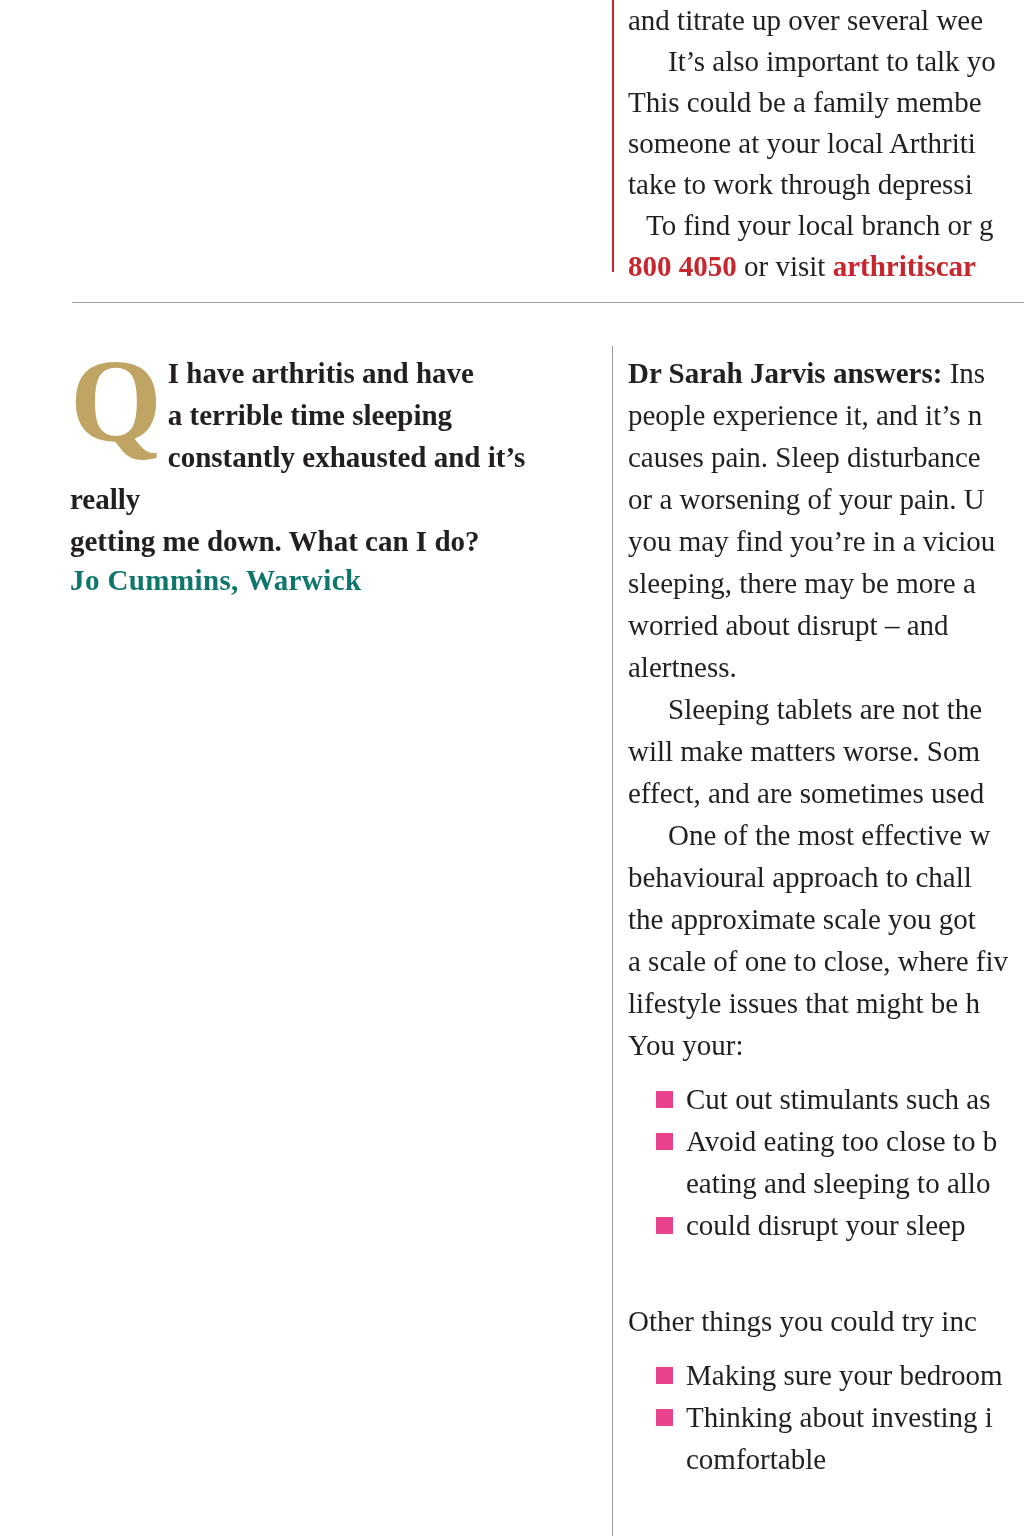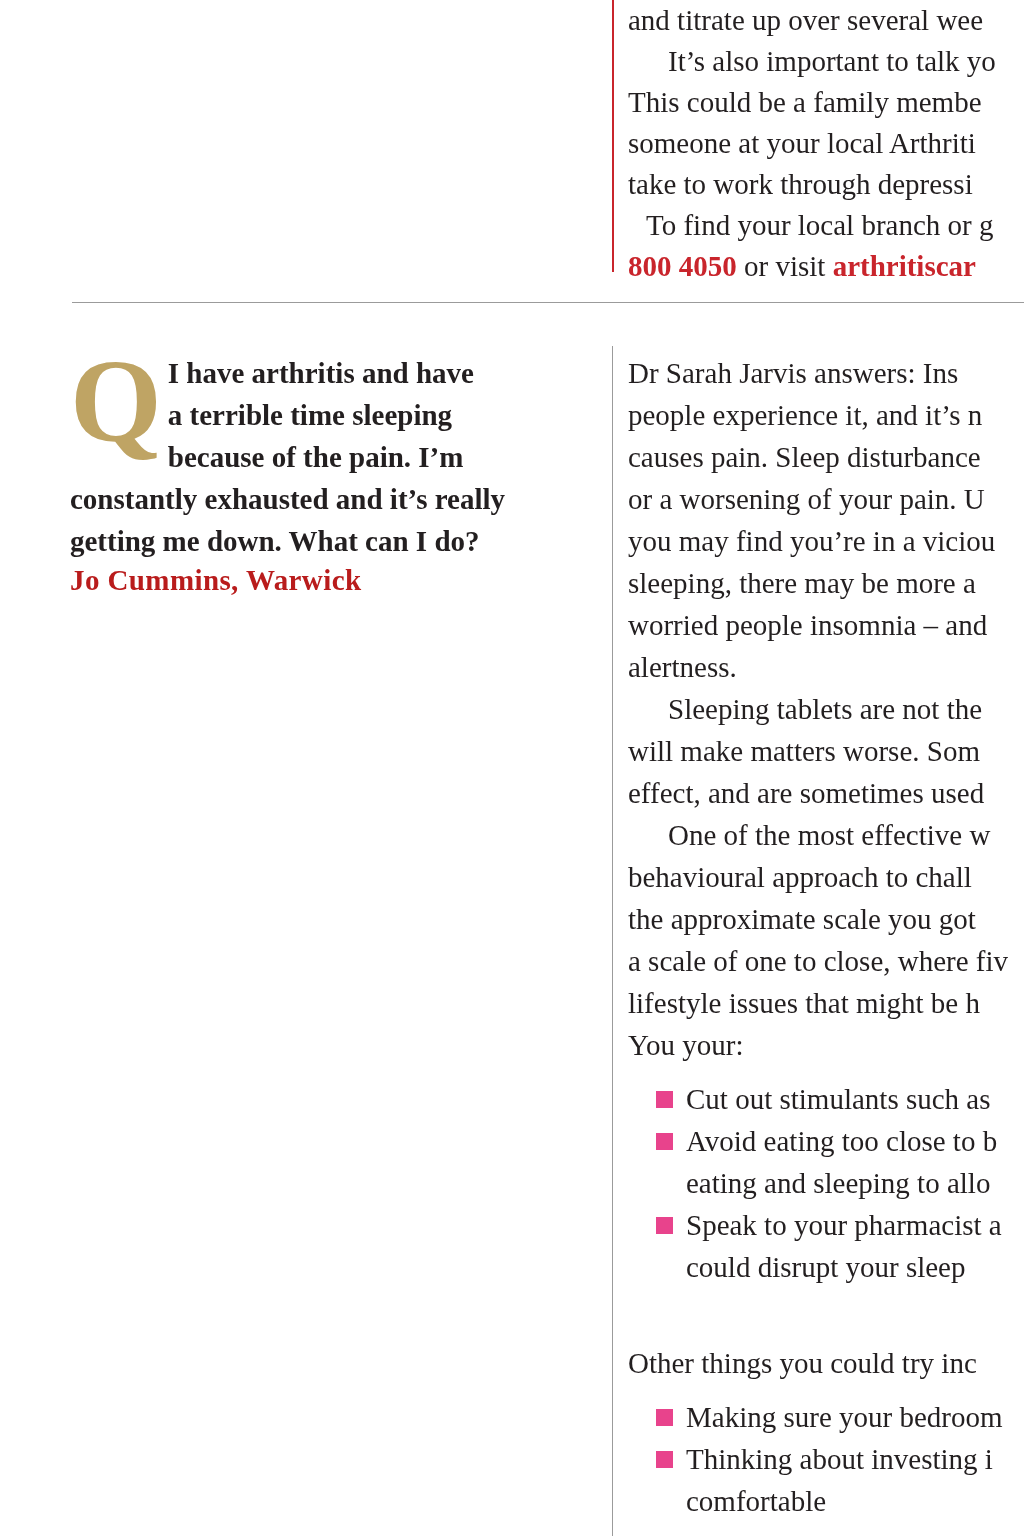--- a/index.html
+++ b/index.html
@@ -82,21 +82,21 @@
     float: left;
     font-family: "Liberation Serif", serif;
     font-weight: bold;
     font-size: 118px;
     line-height: 96px;
     color: #bfa464;
     margin: 2px 6px 0 0;
   }
   .q-author {
     margin-top: 2px;
-    color: #b91c1c;
+    color: #0f766e;
     font-weight: bold;
     font-size: 29px;
     letter-spacing: 0.4px;
   }
 
   
   .a-col {
     position: absolute;
     left: 612px;
     top: 352px;
@@ -116,21 +116,21 @@
     font-family: "Liberation Serif", serif;
     font-size: 29px;
     line-height: 42px;
     color: #231f20;
     white-space: nowrap;
   }
   .a-text p {
     margin: 0;
   }
   .lead-name {
-    font-weight: normal;
+    font-weight: bold;
   }
 
   
   .bullets {
     margin: 12px;
     padding: 0;
     list-style: none;
   }
   .bullets li {
     position: relative;
@@ -171,37 +171,36 @@
   </div>
 </div>
 
 <div class="divider"></div>
 
 <div class="q-col">
   <div class="q-block">
     <span class="dropcap">Q</span>
     <div>I have arthritis and have</div>
     <div>a terrible time sleeping</div>
-    <div>because of the pain. I’m</div>
     <div>constantly exhausted and it’s really</div>
     <div>getting me down. What can I do?</div>
   </div>
   <div class="q-author">Jo Cummins, Warwick</div>
 </div>
 
 <div class="a-col">
   <div class="vrule"></div>
   <div class="a-text">
     <p><span class="lead-name">Dr Sarah Jarvis answers:</span><span> Ins</span></p>
     <p>people experience it, and it’s n</p>
     <p>causes pain. Sleep disturbance</p>
     <p>or a worsening of your pain. U</p>
     <p>you may find you’re in a viciou</p>
     <p>sleeping, there may be more a</p>
-    <p>worried people insomnia – and</p>
+    <p>worried about disrupt – and</p>
     <p>alertness.</p>
 
     <p class="indent">Sleeping tablets are not the</p>
     <p>will make matters worse. Som</p>
     <p>effect, and are sometimes used</p>
 
     <p class="indent">One of the most effective w</p>
     <p>behavioural approach to chall</p>
 
     <p>the approximate scale you got</p>
@@ -215,21 +214,20 @@
       <span class="sq"></span>
       <span>Cut out stimulants such as</span>
     </li>
     <li>
       <span class="sq"></span>
       <span>Avoid eating too close to b</span>
       <span class="cont">eating and sleeping to allo</span>
     </li>
     <li>
       <span class="sq"></span>
-      <span>Speak to your pharmacist a</span>
       <span class="cont">could disrupt your sleep</span>
     </li>
   </ul>
 
   <div class="spacer-line"></div>
 
   <div class="a-text">
     <p>Other things you could try inc</p>
   </div>
 

